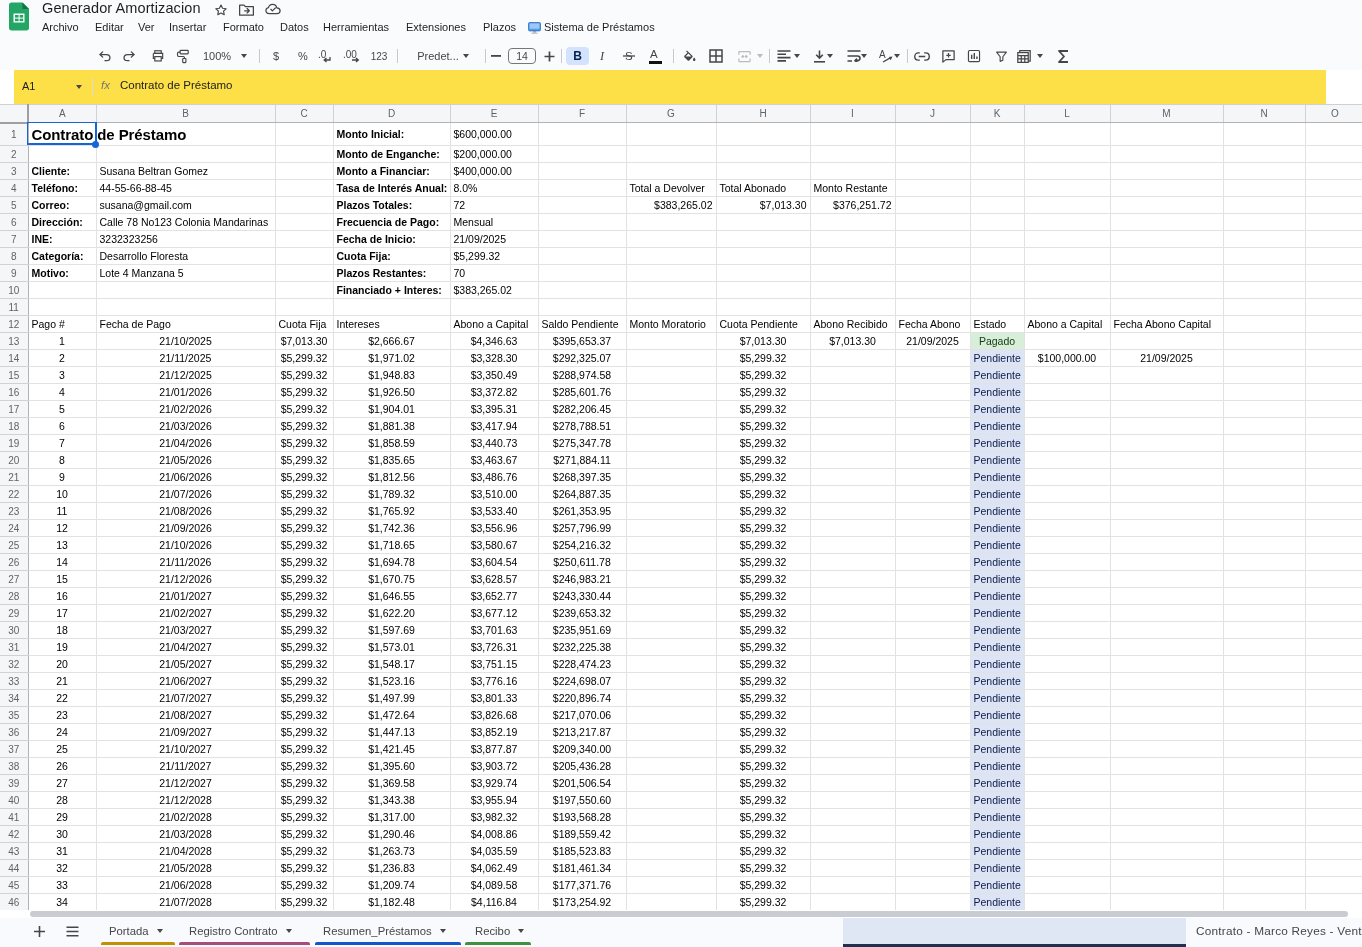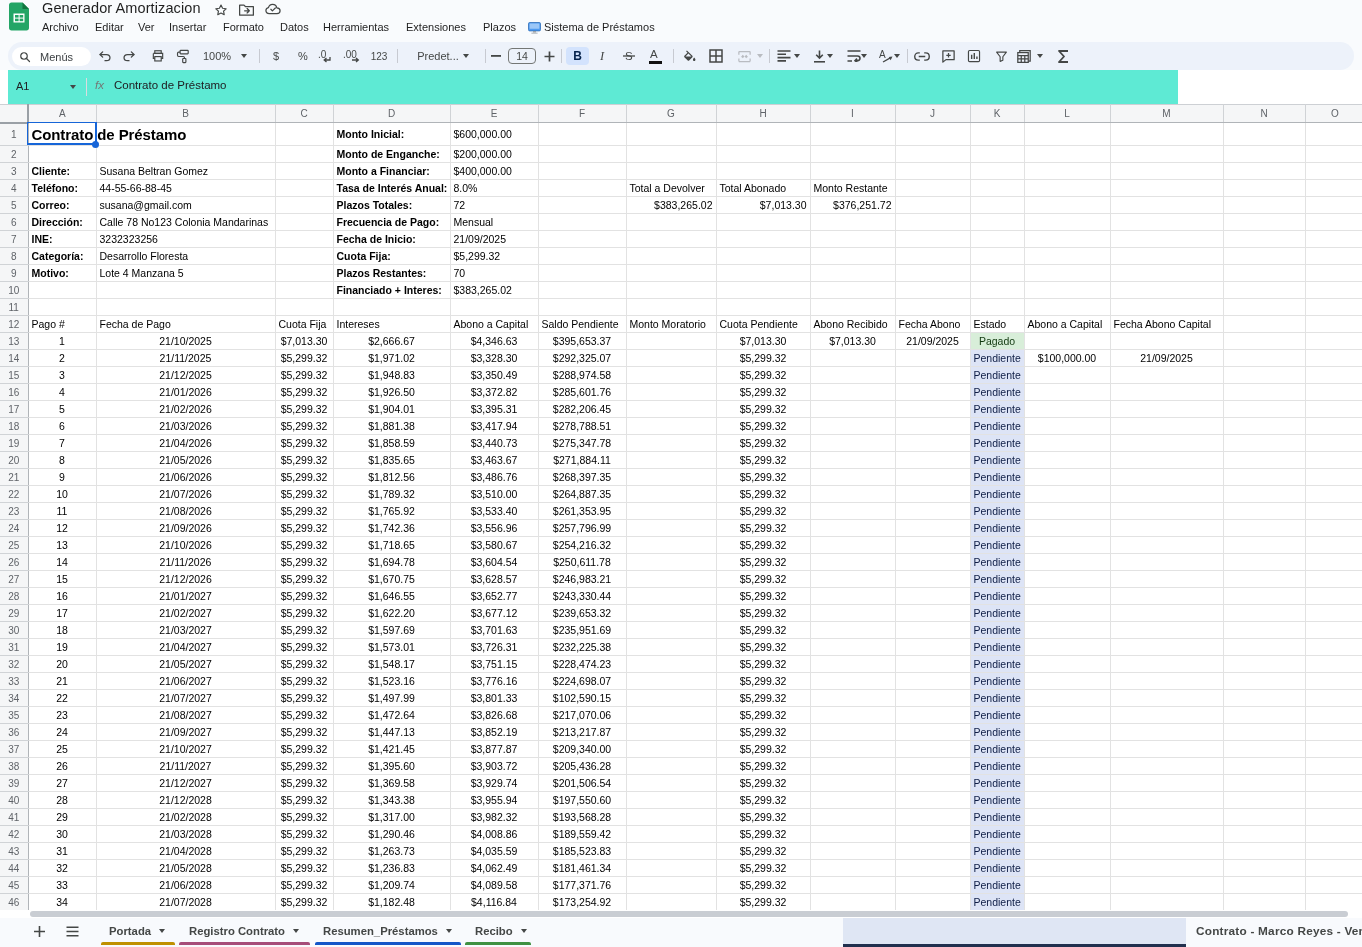--- a/index.html
+++ b/index.html
@@ -19,21 +19,21 @@
 #menusbox span{position:absolute;left:28px;top:3.5px;font-size:11px;color:#3c4043}
 .ti{position:absolute;top:42px;height:28px;display:flex;align-items:center;justify-content:center;color:#444746}
 .tt{font-size:11px;color:#444746;white-space:nowrap}
 .sep{position:absolute;top:49px;width:1px;height:14px;background:#c7cad1}
 .caret{display:inline-block;width:0;height:0;border-left:3.5px solid transparent;border-right:3.5px solid transparent;border-top:4px solid #444746}
 .fsbox{position:absolute;left:508px;top:6px;width:28px;height:16px;border:1px solid #747775;border-radius:4px;
   font-size:10.5px;color:#444746;text-align:center;line-height:14px}
 #boldbox{position:absolute;left:566px;top:5px;width:23px;height:18px;background:#d3e3fd;border-radius:4px;
   text-align:center;font-weight:bold;font-size:12px;line-height:18px;color:#05224c}
 
-#fbar{position:absolute;left:8px;top:70px;width:1170px;height:34px;background:#5eead4}
+#fbar{position:absolute;left:14px;top:70px;width:1312px;height:34px;background:#fde047}
 #fbar .a1{position:absolute;left:8px;top:10px;font-size:11px;color:#202124}
 #fbar .fx{position:absolute;left:87px;top:9px;font-size:11.5px;font-style:italic;color:#747775}
 #fbar .ftext{position:absolute;left:106px;top:9px;font-size:11.5px;color:#202124}
 
 #grid{position:absolute;left:0;top:104px;width:1362px;height:806px;overflow:hidden;background:#fff}
 table{border-collapse:collapse;table-layout:fixed;width:1365px}
 td{height:17px;padding:0 3px;font-size:10.5px;color:#000;border-right:1px solid #e2e2e2;
   border-bottom:1px solid #e2e2e2;overflow:hidden;white-space:nowrap;vertical-align:middle;line-height:11px}
 tr{height:17px}
 td.ch{background:#f5f6f7;color:#5f6368;text-align:center;font-size:10px;height:18px;
@@ -54,21 +54,21 @@
 #selR{position:absolute;left:95px;top:122px;width:2px;height:23px;background:#1665d8;z-index:5}
 #selB{position:absolute;left:27px;top:143px;width:70px;height:2px;background:#1665d8;z-index:5}
 #selT{position:absolute;left:27px;top:122px;width:70px;height:1px;background:#1665d8;z-index:5}
 #selL{position:absolute;left:27px;top:122px;width:1px;height:23px;background:#1665d8;z-index:5}
 #handle{position:absolute;left:92px;top:141px;width:7px;height:7px;background:#1665d8;border-radius:50%;z-index:6}
 
 #hscroll{position:absolute;left:0;top:910px;width:1362px;height:8px;background:#fff}
 #hthumb{position:absolute;left:30px;top:1px;width:1318px;height:6px;background:#c9cdd3;border-radius:3px}
 
 #tabbar{position:absolute;left:0;top:918px;width:1362px;height:29px;background:#f8fafd;font-size:11.3px;color:#444746}
-.tab{position:absolute;top:0;height:26px;display:flex;align-items:center;white-space:nowrap;font-weight:700}
+.tab{position:absolute;top:0;height:26px;display:flex;align-items:center;white-space:nowrap;font-weight:400}
 .tbar{position:absolute;top:23.5px;height:3.5px;border-radius:2px 2px 0 0}
 #activetab{position:absolute;left:843px;top:0;width:343px;height:26px;background:#dfe6f4}
 #activebar{position:absolute;left:843px;top:25.5px;width:343px;height:3.5px;background:#21304e}
 .tcaret{display:inline-block;width:0;height:0;border-left:3.5px solid transparent;border-right:3.5px solid transparent;border-top:4px solid #444746;margin-left:8px}
 svg{display:block}
 </style>
 </head>
 <body>
 <div id="chrome">
 
@@ -109,29 +109,20 @@
     <span style="left:544px">Sistema de Préstamos</span>
   </div>
 
   <svg class="abs" style="left:528px;top:22px" width="13" height="12" viewBox="0 0 13 12">
     <rect x="0.5" y="0.5" width="12" height="8.4" rx="1.2" fill="#4e9af1" stroke="#2e6db8" stroke-width="0.8"></rect>
     <rect x="1.6" y="1.6" width="9.8" height="5.2" rx="0.5" fill="#9cc7f7"></rect>
     <rect x="5" y="9" width="3" height="1.6" fill="#9aa0a6"></rect>
     <rect x="3.4" y="10.6" width="6.2" height="1.2" fill="#b9bdc2"></rect>
   </svg>
 
-  <div id="toolbar">
-    <div id="menusbox">
-      <svg class="abs" style="left:7px;top:4px" width="12" height="12" viewBox="0 0 24 24" fill="none" stroke="#444746" stroke-width="2.4">
-        <circle cx="10" cy="10" r="6.5"></circle>
-          <path d="M15 15 L21 21" stroke-linecap="round"></path>
-      </svg>
-      <span>Menús</span>
-    </div>
-  </div>
 </div>
 
 <div id="fbar">
   <span class="a1">A1</span>
   <span class="caret abs" style="left:62px;top:15px"></span>
   <div class="abs" style="left:78px;top:8px;width:1px;height:18px;background:#dadce0"></div>
   <span class="fx">fx</span>
   <span class="ftext">Contrato de Préstamo</span>
 </div>
 
@@ -770,21 +761,21 @@
           <td></td>
           <td></td>
         </tr>
 <tr>
           <td class="rh">34</td>
           <td class="c">22</td>
           <td class="c">21/07/2027</td>
           <td class="c">$5,299.32</td>
           <td class="c">$1,497.99</td>
           <td class="c">$3,801.33</td>
-          <td class="c">$102,590.15</td>
+          <td class="c">$220,896.74</td>
           <td></td>
           <td class="c">$5,299.32</td>
           <td></td>
           <td></td>
           <td class="c pen">Pendiente</td>
           <td></td>
           <td></td>
           <td></td>
           <td></td>
         </tr>

